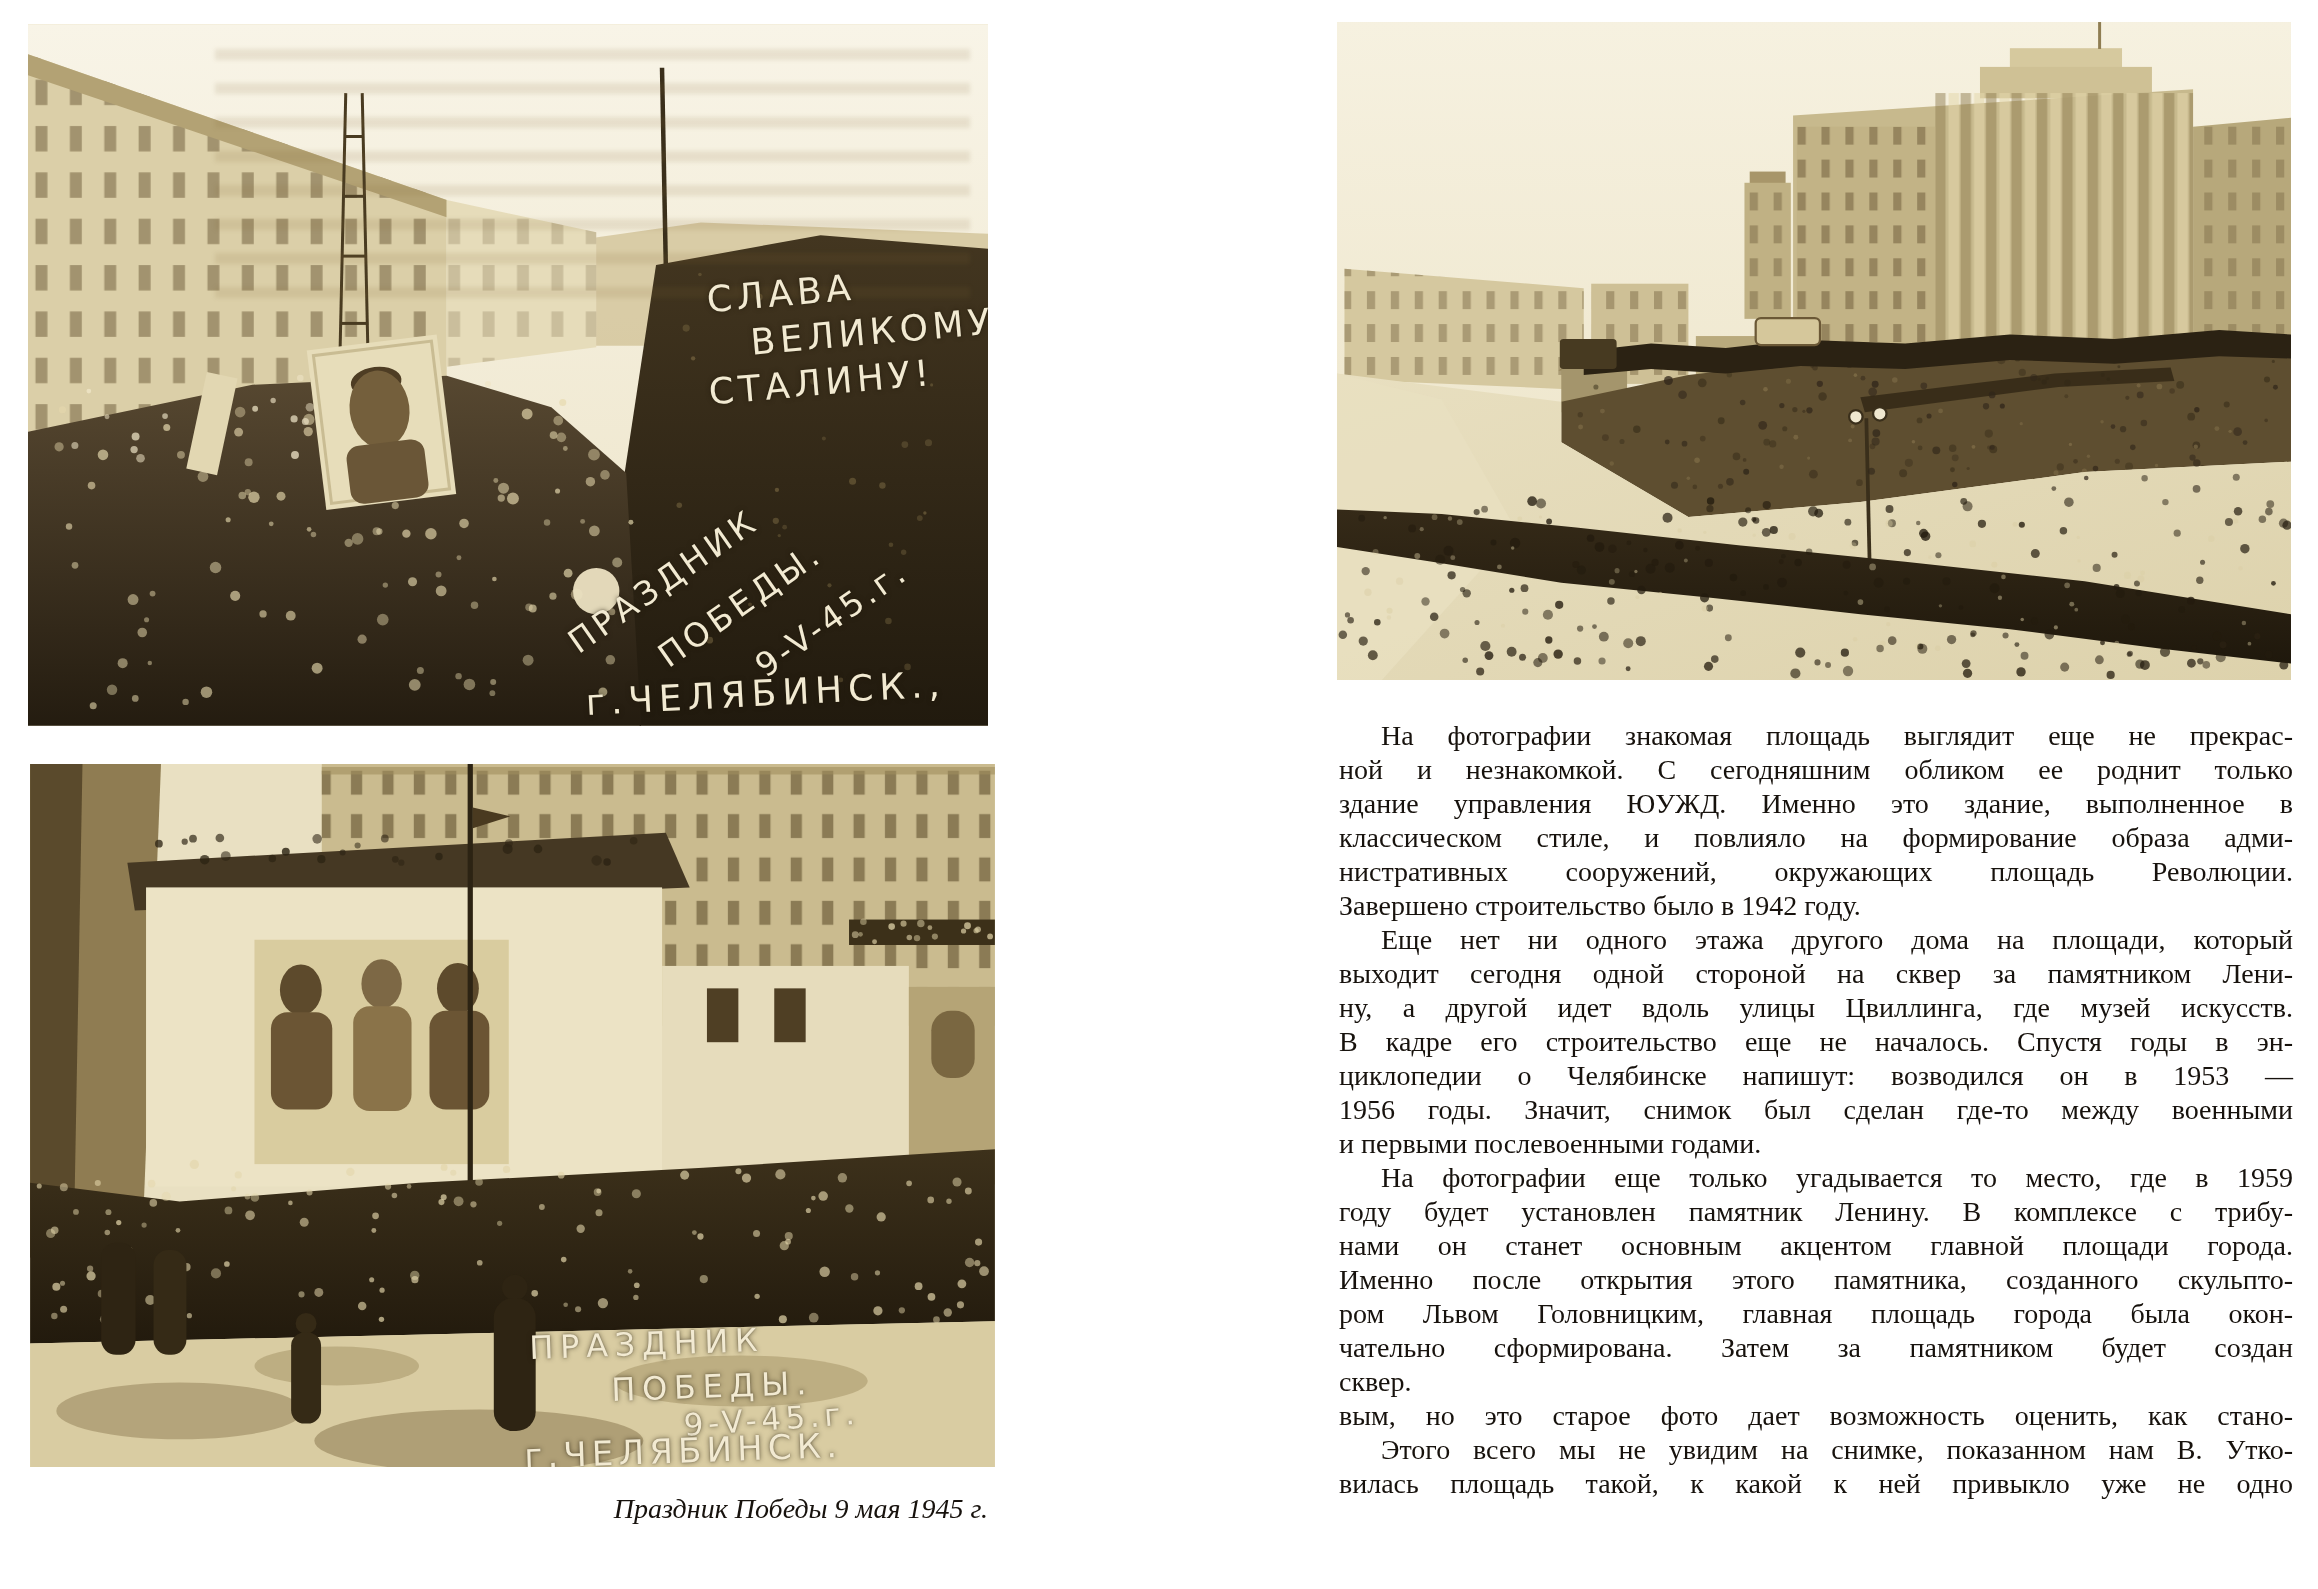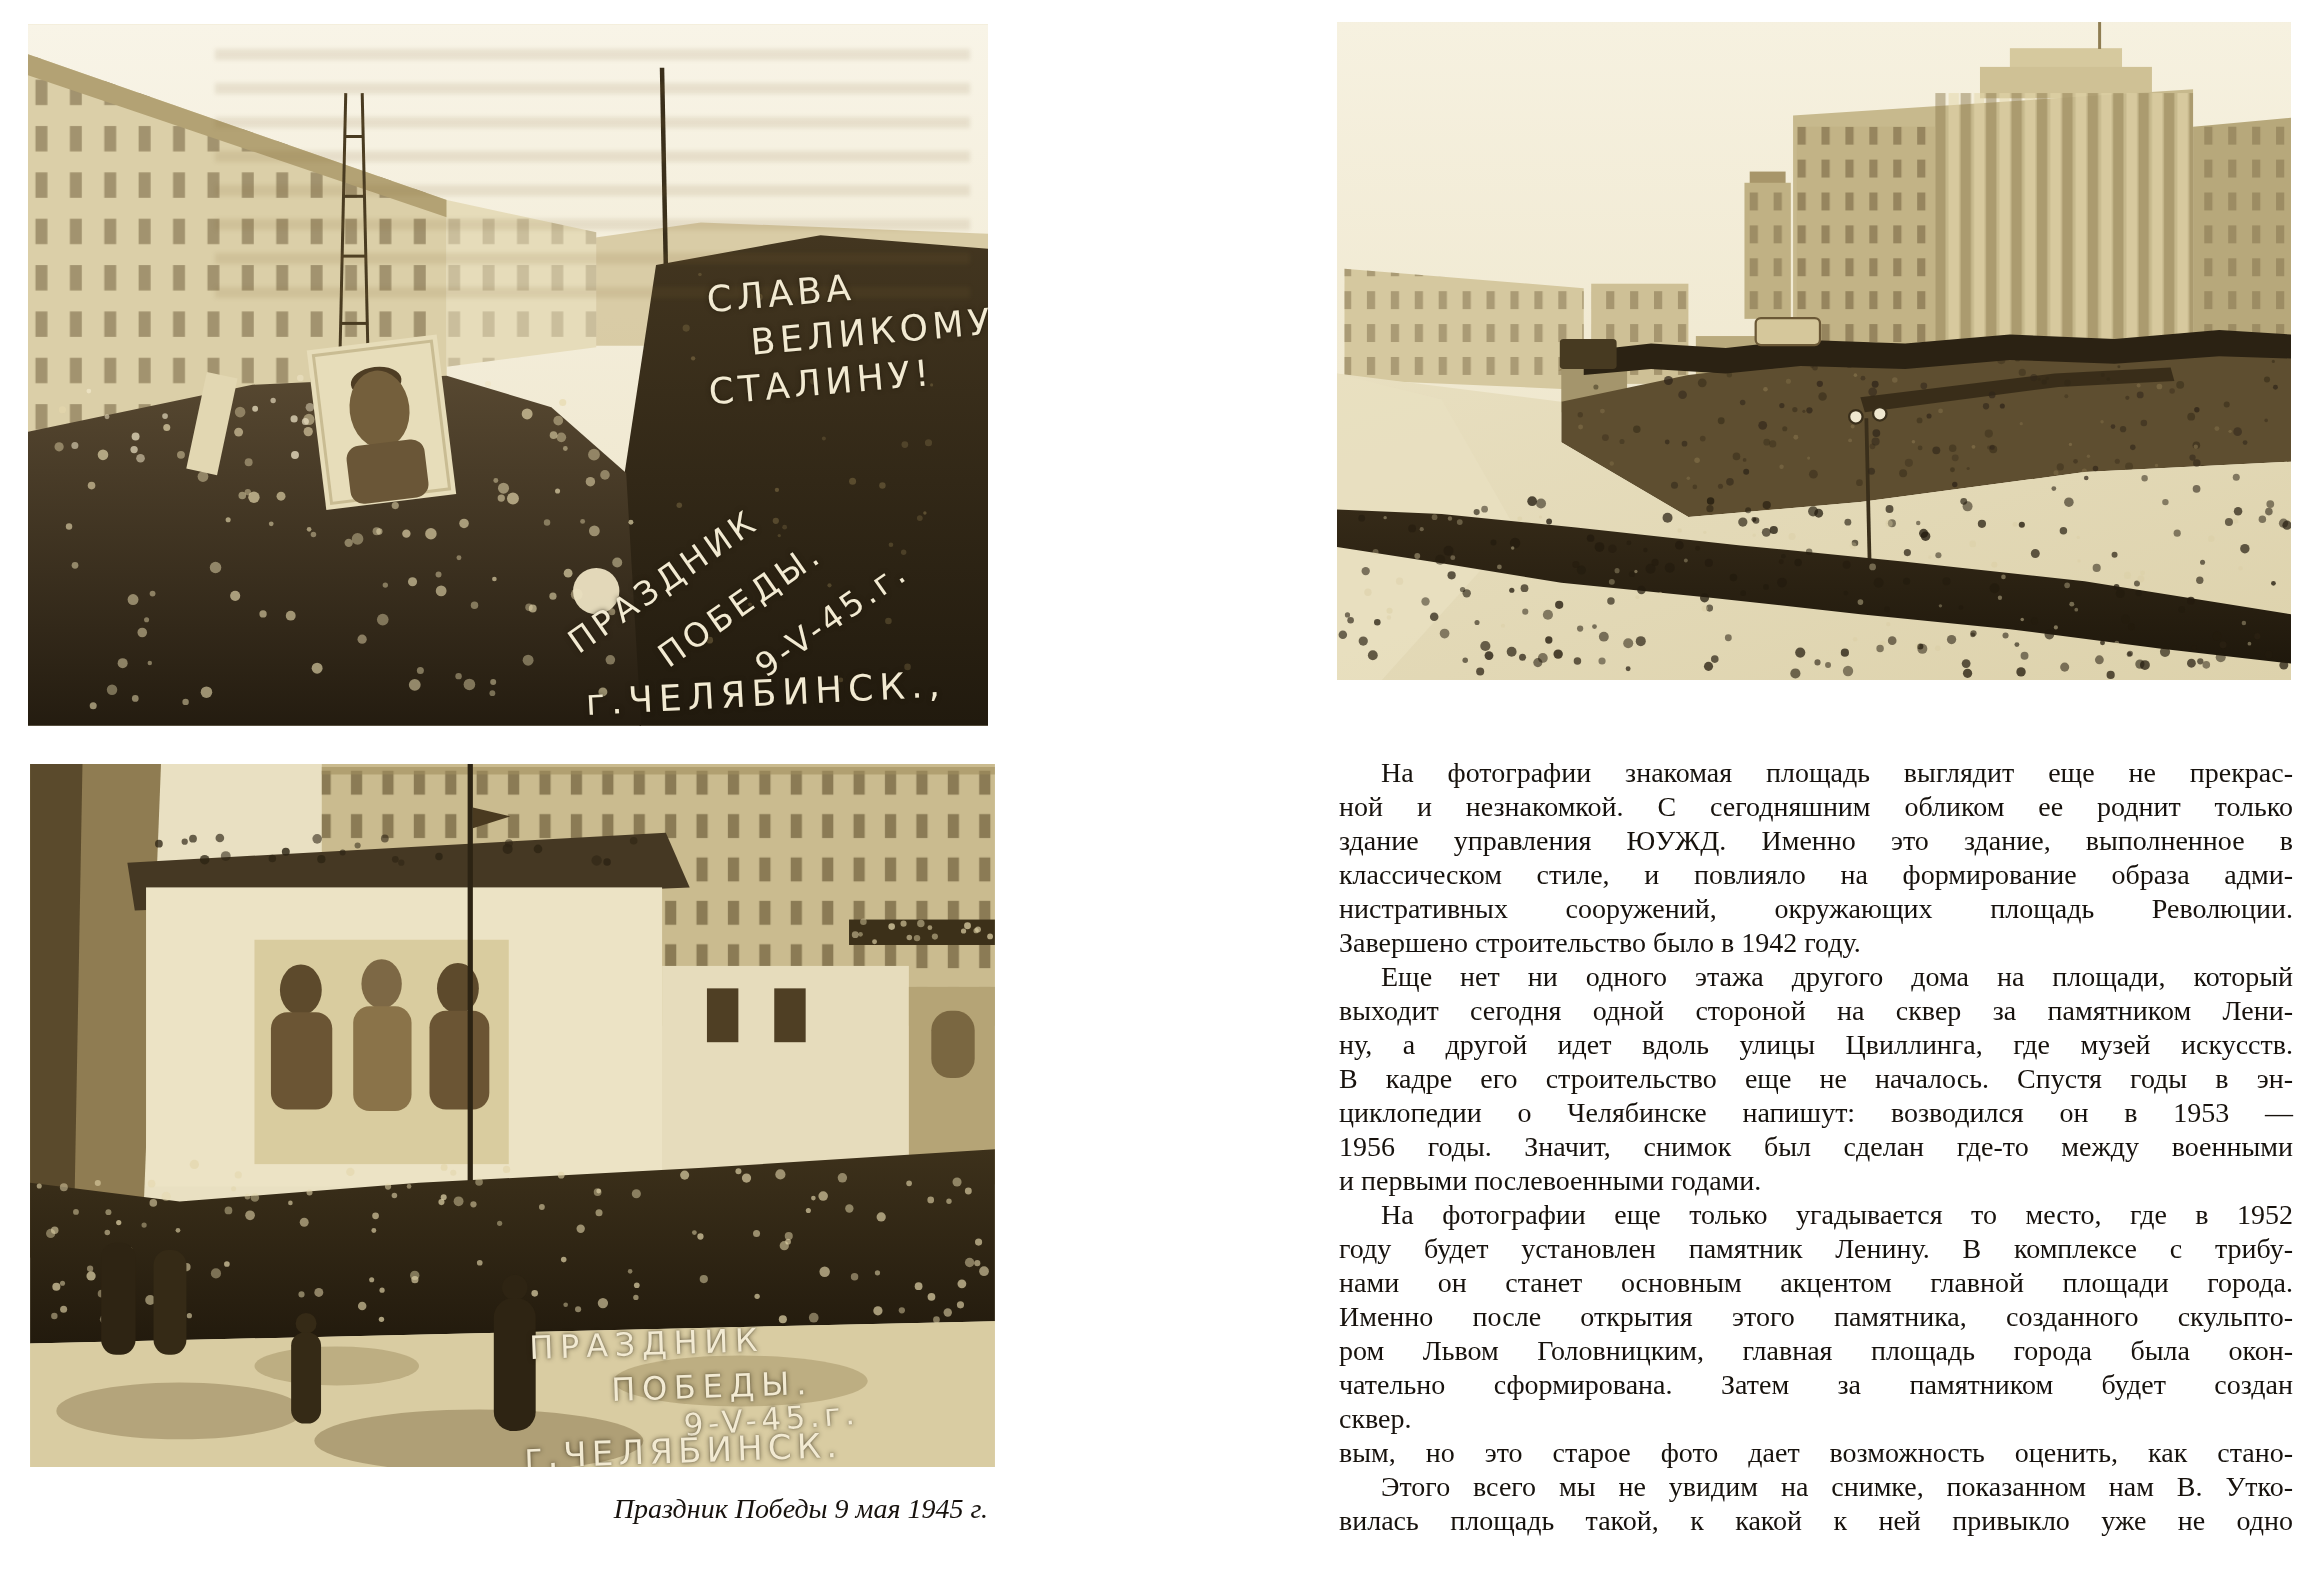--- a/index.html
+++ b/index.html
@@ -16,21 +16,21 @@
     text-shadow:0 0 5.2px rgba(35,27,13,.65), 0 0 1.5px rgba(35,27,13,.4);
     font-weight:400;
   }
   .ghost{
     position:absolute;left:187px;top:13.5px;width:755px;height:277px;
     background:repeating-linear-gradient(180deg,
       rgba(130,105,55,0) 0 11.2px, rgba(130,105,55,.13) 11.2px 22px, rgba(130,105,55,0) 22px 34px);
     filter:blur(2.2px);
   }
   
-  .bodytext{position:absolute;left:1339px;top:756px;width:954px;}
+  .bodytext{position:absolute;left:1339px;top:719px;width:954px;}
   .bodytext .line{
     font-size:28px;line-height:34px;height:34px;color:#17120d;
     text-align:justify;text-align-last:justify;white-space:normal;
   }
   .bodytext .line.plast{text-align-last:left;}
   .bodytext .line.pfirst{text-indent:42px;}
   .caption{
     position:absolute;left:28px;top:1493px;width:960px;text-align:right;
     font-style:italic;font-size:28px;color:#17120d;
   }
@@ -957,21 +957,21 @@
   <div class="line plast">Завершено строительство было в 1942 году.</div>
 
   <div class="line pfirst">Еще нет ни одного этажа другого дома на площади, который</div>
   <div class="line">выходит сегодня одной стороной на сквер за памятником Лени-</div>
   <div class="line">ну, а другой идет вдоль улицы Цвиллинга, где музей искусств.</div>
   <div class="line">В кадре его строительство еще не началось. Спустя годы в эн-</div>
   <div class="line">циклопедии о Челябинске напишут: возводился он в 1953 —</div>
   <div class="line">1956 годы. Значит, снимок был сделан где-то между военными</div>
   <div class="line plast">и первыми послевоенными годами.</div>
 
-  <div class="line pfirst">На фотографии еще только угадывается то место, где в 1952</div>
+  <div class="line pfirst">На фотографии еще только угадывается то место, где в 1959</div>
   <div class="line">году будет установлен памятник Ленину. В комплексе с трибу-</div>
   <div class="line">нами он станет основным акцентом главной площади города.</div>
   <div class="line">Именно после открытия этого памятника, созданного скульпто-</div>
   <div class="line">ром Львом Головницким, главная площадь города была окон-</div>
   <div class="line">чательно сформирована. Затем за памятником будет создан</div>
   <div class="line plast">сквер.</div>
 
   <div class="line">вым, но это старое фото дает возможность оценить, как стано-</div>
   <div class="line pfirst">Этого всего мы не увидим на снимке, показанном нам В. Утко-</div>
   <div class="line">вилась площадь такой, к какой к ней привыкло уже не одно</div>

